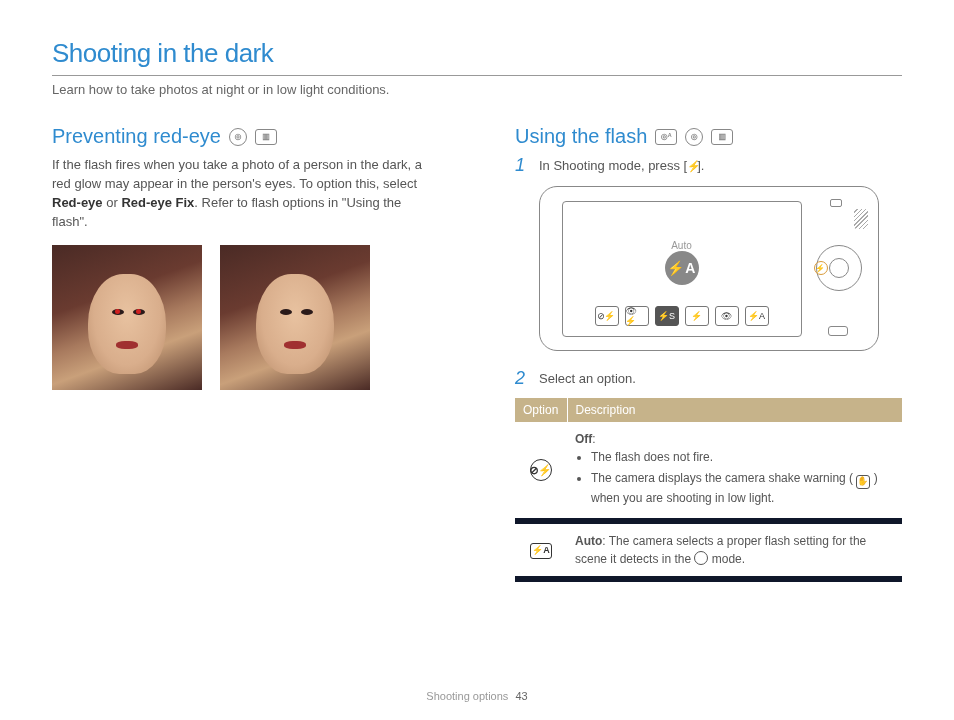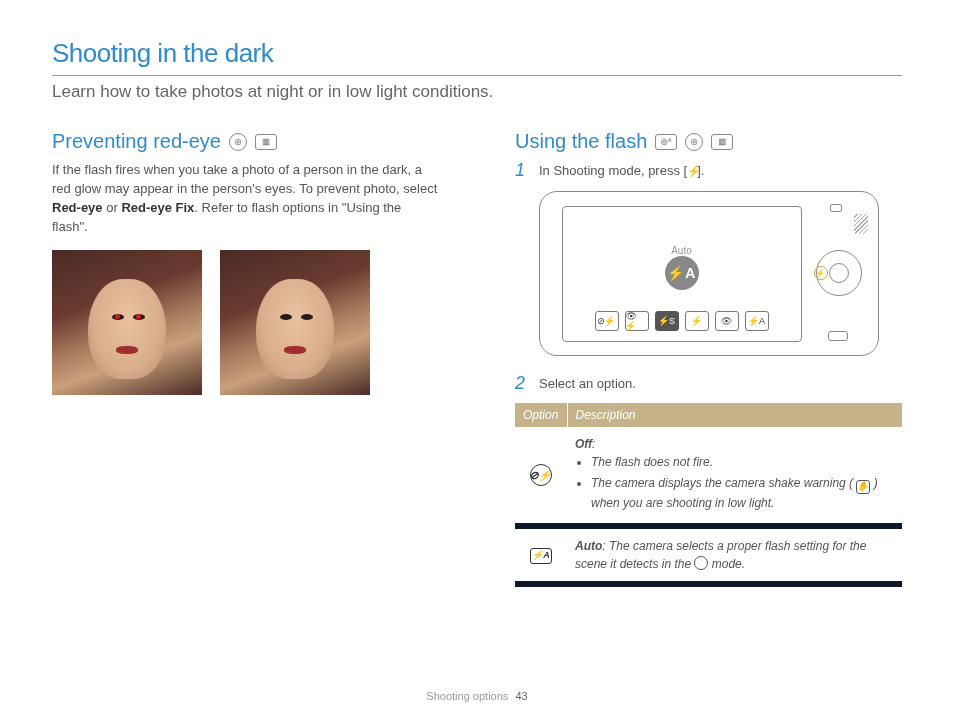--- a/index.html
+++ b/index.html
@@ -13,21 +13,21 @@
     padding: 38px 52px 0 52px;
   }
   .page-title {
     color: #2f8bcf;
     font-size: 26px;
     font-weight: 300;
     letter-spacing: -0.5px;
     margin-bottom: 6px;
   }
   .hr { border: none; border-top: 1px solid #999; margin-bottom: 6px; }
-  .subtitle { font-size: 17px; color: #666; margin-bottom: 28px; }
+  .subtitle { font-size: 13px; color: #666; margin-bottom: 28px; }
   .cols { display: flex; gap: 76px; }
   .col { flex: 1; }
   .section-title {
     color: #2f8bcf;
     font-size: 20px;
     font-weight: 300;
     margin-bottom: 8px;
     display: flex;
     align-items: center;
     gap: 8px;
@@ -221,21 +221,20 @@
     background: repeating-linear-gradient(-45deg, #aaa 0, #aaa 1px, transparent 1px, transparent 3px);
     border-radius: 3px;
   }
 
   
   .tbl {
     width: 100%;
     font-size: 12px;
     border-collapse: collapse;
     margin-top: 6px;
-    font-style: italic;
   }
   .tbl th {
     background: #c6b38a;
     color: #fff;
     font-weight: normal;
     text-align: left;
     padding: 5px 8px;
   }
   .tbl th:first-child {
     border-right: 1px solid #fff;
@@ -308,21 +307,21 @@
 
 <div class="cols">
 
   <div class="col">
     <div class="section-title">
       <span>Preventing red-eye</span>
       <span class="modeicon circle">◎</span>
       <span class="modeicon">▥</span>
     </div>
     <p class="body-text">
-      <span>If the flash fires when you take a photo of a person in the dark, a red glow may appear in the person's eyes. To prevent photo, select </span><b>Red-eye</b><span> or </span><b>Red-eye Fix</b><span>. Refer to flash options in "Using the flash".</span>
+      <span>If the flash fires when you take a photo of a person in the dark, a red glow may appear in the person's eyes. To option this, select </span><b>Red-eye</b><span> or </span><b>Red-eye Fix</b><span>. Refer to flash options in "Using the flash".</span>
     </p>
     <div class="photo-row">
       <div class="photo red">
         <div class="hair"></div>
         <div class="face"></div>
         <div class="eye l"></div>
         <div class="eye r"></div>
         <div class="lips"></div>
       </div>
       <div class="photo">

